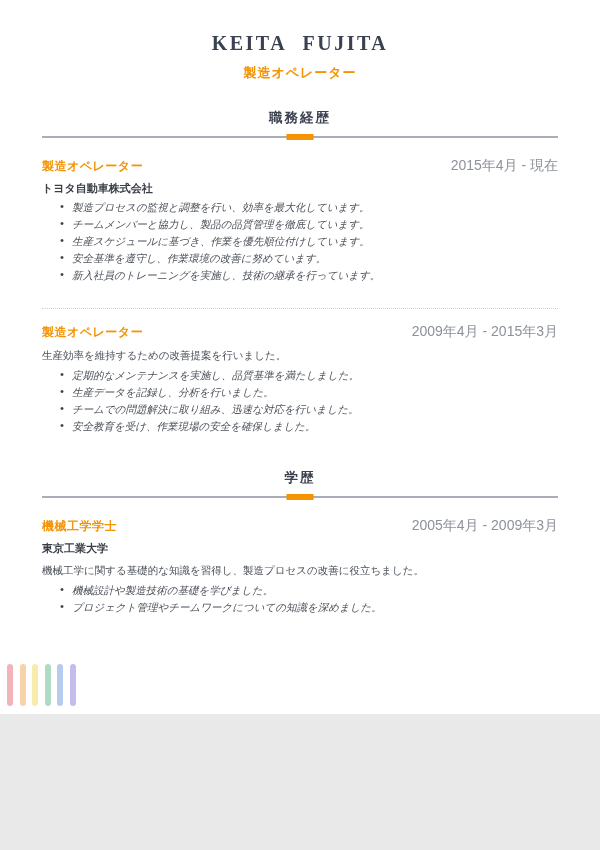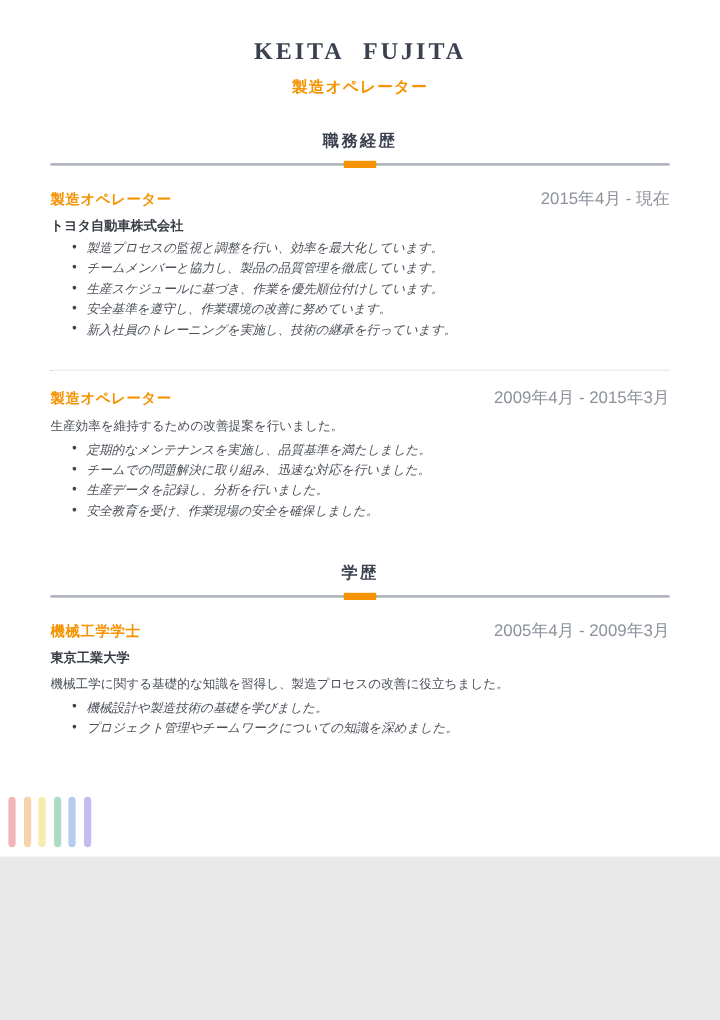--- a/index.html
+++ b/index.html
@@ -179,22 +179,22 @@
       <hr class="dotted-divider">
 
       <article class="entry" style="margin-top:14px;">
         <div class="entry-head">
           <span class="entry-title">製造オペレーター</span>
           <span class="entry-dates">2009年4月 - 2015年3月</span>
         </div>
         <p class="entry-desc">生産効率を維持するための改善提案を行いました。</p>
         <ul class="bullets">
           <li>定期的なメンテナンスを実施し、品質基準を満たしました。</li>
+          <li>生産データを記録し、分析を行いました。</li>
           <li>チームでの問題解決に取り組み、迅速な対応を行いました。</li>
-          <li>生産データを記録し、分析を行いました。</li>
           <li>安全教育を受け、作業現場の安全を確保しました。</li>
         </ul>
       </article>
     </section>
 
     <section style="margin-top:36px;">
       <h2 class="section-title">学歴</h2>
       <div class="rule">
         <span class="chip"></span>
       </div>

